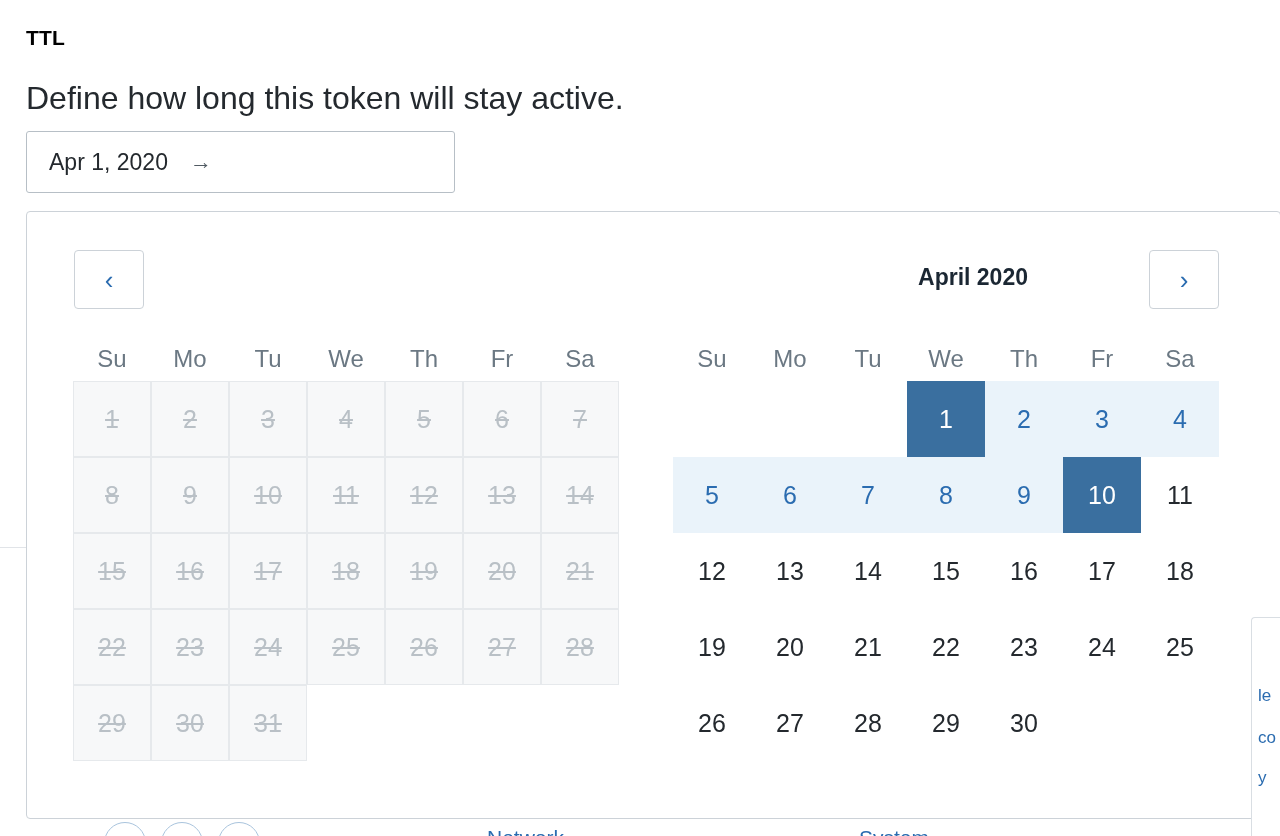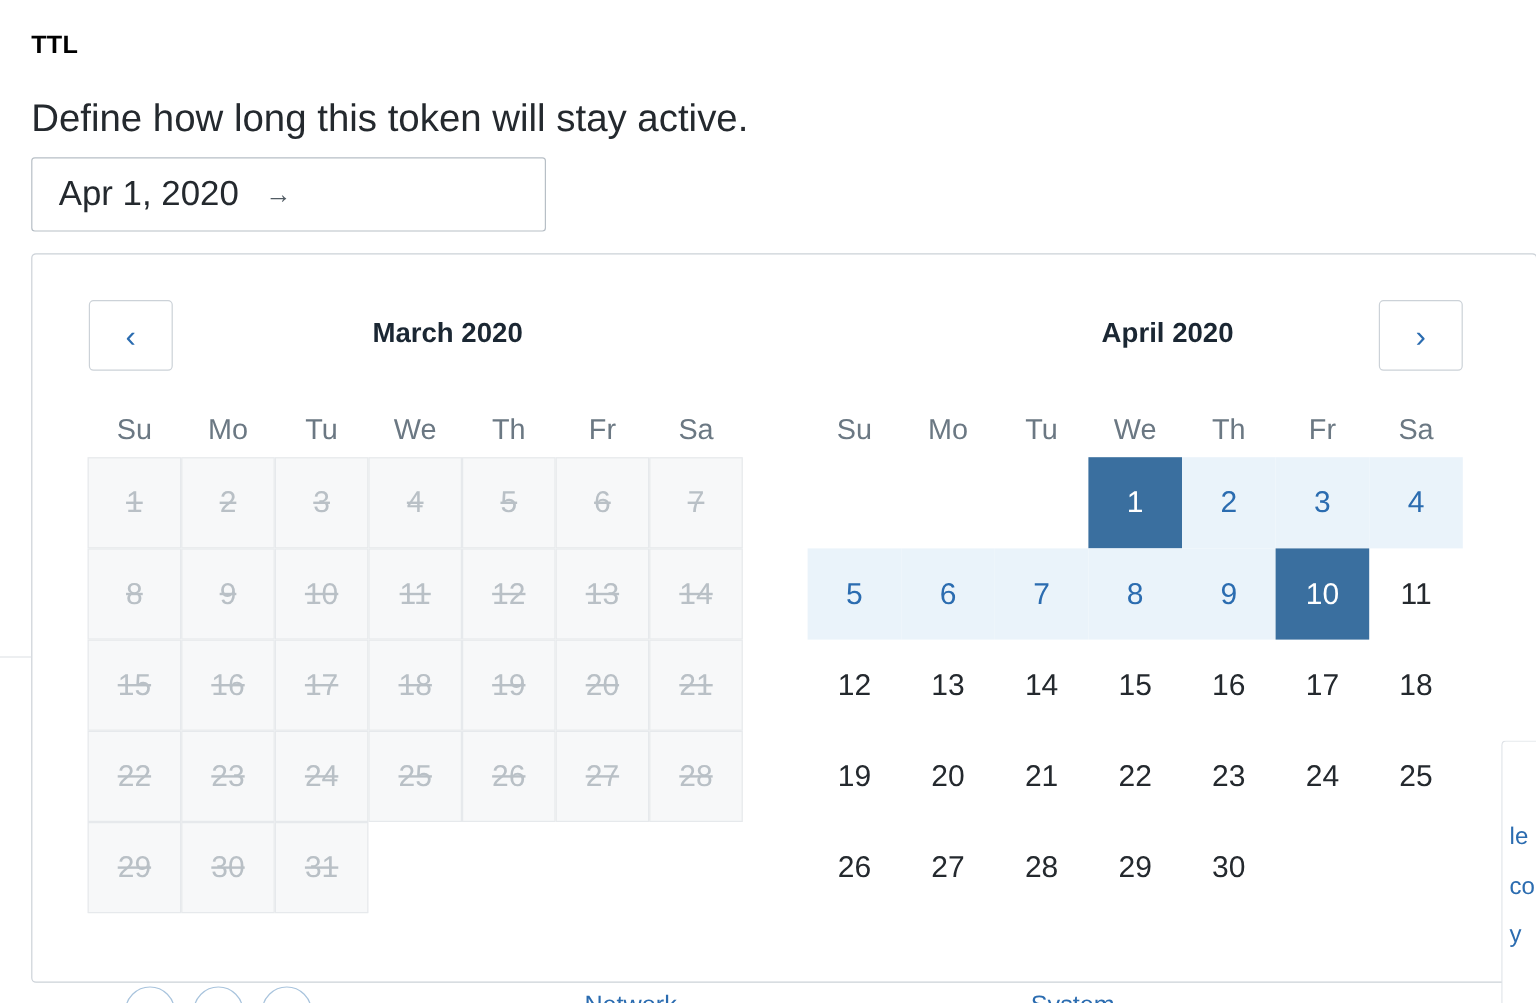--- a/index.html
+++ b/index.html
@@ -36,21 +36,21 @@
     width: 429px; height: 62px;
     border: 1px solid #b7bfc6;
     border-radius: 3px;
     background: #fff;
     display: flex;
     align-items: stretch;
   }
   .range-start {
     display: flex; align-items: center;
     padding-left: 22px; padding-right: 10px;
-    font-size: 29px;
+    font-size: 23px;
     color: #24292e;
   }
   .range-arrow {
     display: flex; align-items: center; justify-content: center;
     width: 46px;
     font-size: 22px;
     color: #515b63;
   }
   .range-end {
     display: flex; align-items: center; justify-content: center;
@@ -158,21 +158,21 @@
     left: 1251px; top: 617px;
     width: 29px; height: 219px;
     border-top: 1px solid #d9dee3;
     border-left: 1px solid #d9dee3;
     border-radius: 4px 0 0 0;
     background: #fff;
     overflow: hidden;
   }
   .bleed-card .bl {
     position: absolute; left: 6px;
-    font-size: 20px; color: #2b6cb0;
+    font-size: 17px; color: #2b6cb0;
     white-space: nowrap;
   }
   .bottom-circles {
     position: absolute;
     left: 104px; top: 822px;
     display: flex; gap: 15px;
   }
   .circ {
     width: 42px; height: 42px;
     border-radius: 50%;
@@ -203,21 +203,20 @@
 
   <div class="cal-panel">
 
     <div class="nav-btn nav-prev">
       <span>‹</span>
     </div>
     <div class="nav-btn nav-next">
       <span>›</span>
     </div>
 
-    <div class="month-title left">March 2020</div>
     <div class="month-title right">April 2020</div>
 
     <div class="cal left">
       <div class="dow-row" id="dow-left">
           <div class="dow">Su</div>
           <div class="dow">Mo</div>
           <div class="dow">Tu</div>
           <div class="dow">We</div>
           <div class="dow">Th</div>
           <div class="dow">Fr</div>

